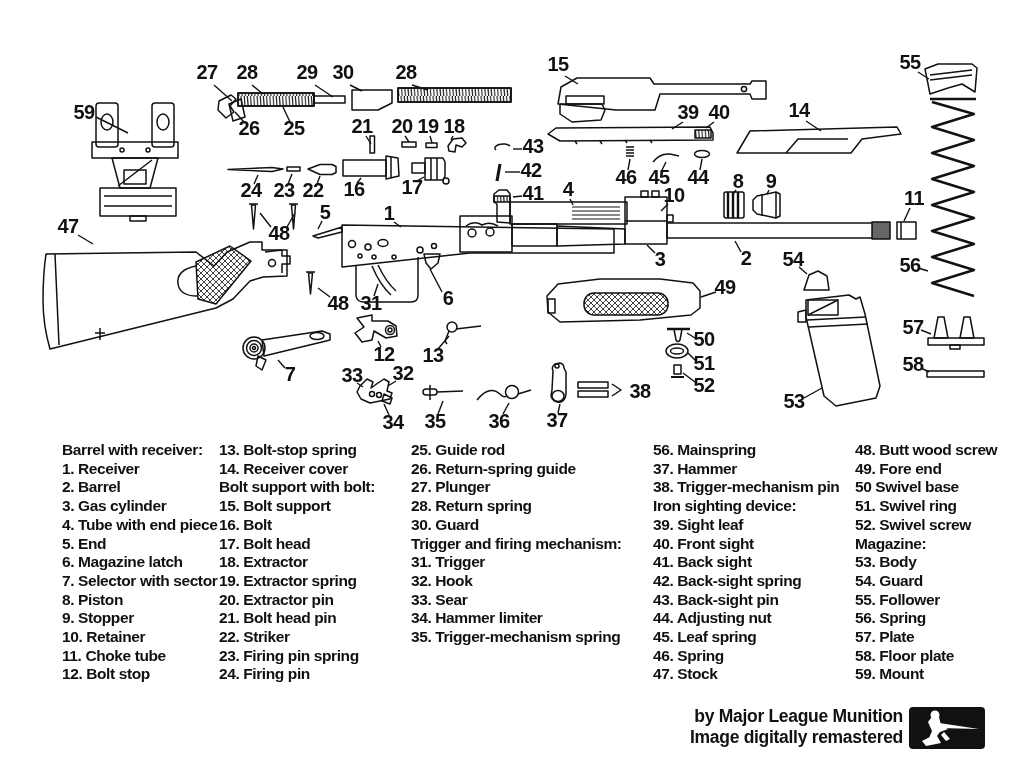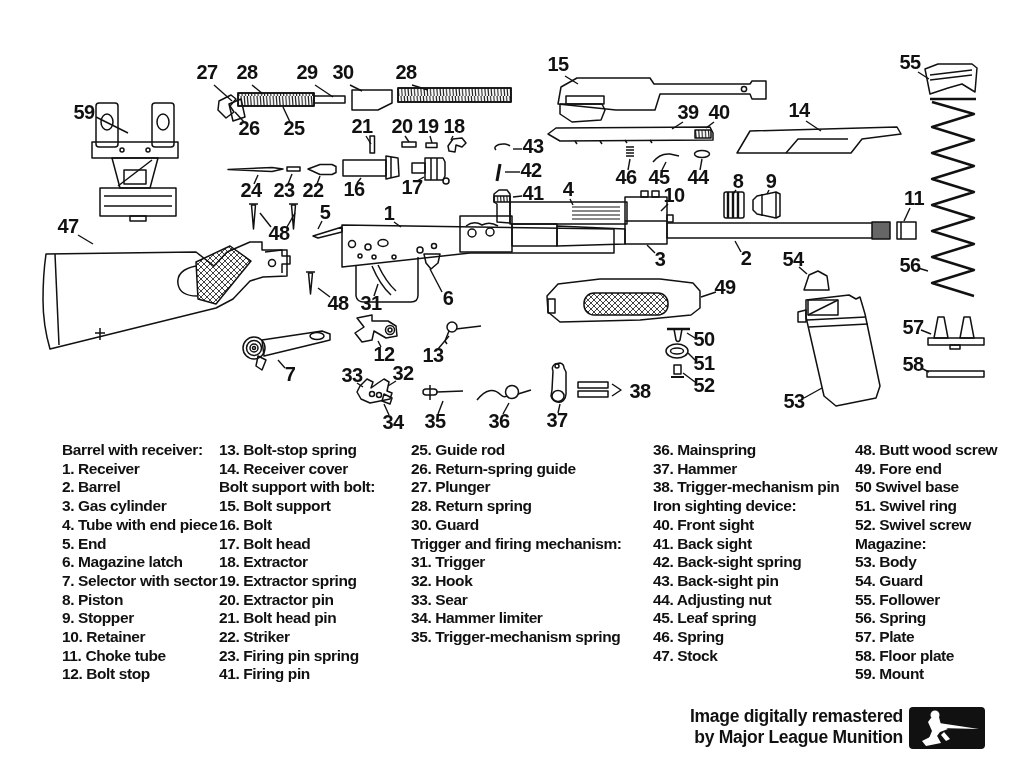--- a/index.html
+++ b/index.html
@@ -435,40 +435,41 @@
         <div class="legend-line">Bolt support with bolt:</div>
         <div class="legend-line">15. Bolt support</div>
         <div class="legend-line">16. Bolt</div>
         <div class="legend-line">17. Bolt head</div>
         <div class="legend-line">18. Extractor</div>
         <div class="legend-line">19. Extractor spring</div>
         <div class="legend-line">20. Extractor pin</div>
         <div class="legend-line">21. Bolt head pin</div>
         <div class="legend-line">22. Striker</div>
         <div class="legend-line">23. Firing pin spring</div>
-        <div class="legend-line">41. Firing pin</div>
+        <div class="legend-line">24. Firing pin</div>
       </div>
     <div class="legend-col" id="col3">
         <div class="legend-line">25. Guide rod</div>
         <div class="legend-line">26. Return-spring guide</div>
         <div class="legend-line">27. Plunger</div>
         <div class="legend-line">28. Return spring</div>
         <div class="legend-line">30. Guard</div>
         <div class="legend-line">Trigger and firing mechanism:</div>
         <div class="legend-line">31. Trigger</div>
         <div class="legend-line">32. Hook</div>
         <div class="legend-line">33. Sear</div>
         <div class="legend-line">34. Hammer limiter</div>
         <div class="legend-line">35. Trigger-mechanism spring</div>
       </div>
     <div class="legend-col" id="col4">
-        <div class="legend-line">36. Mainspring</div>
+        <div class="legend-line">56. Mainspring</div>
         <div class="legend-line">37. Hammer</div>
         <div class="legend-line">38. Trigger-mechanism pin</div>
         <div class="legend-line">Iron sighting device:</div>
+        <div class="legend-line">39. Sight leaf</div>
         <div class="legend-line">40. Front sight</div>
         <div class="legend-line">41. Back sight</div>
         <div class="legend-line">42. Back-sight spring</div>
         <div class="legend-line">43. Back-sight pin</div>
         <div class="legend-line">44. Adjusting nut</div>
         <div class="legend-line">45. Leaf spring</div>
         <div class="legend-line">46. Spring</div>
         <div class="legend-line">47. Stock</div>
       </div>
     <div class="legend-col" id="col5">
@@ -482,22 +483,22 @@
         <div class="legend-line">54. Guard</div>
         <div class="legend-line">55. Follower</div>
         <div class="legend-line">56. Spring</div>
         <div class="legend-line">57. Plate</div>
         <div class="legend-line">58. Floor plate</div>
         <div class="legend-line">59. Mount</div>
       </div>
   </div>
 
   <div id="watermark">
+    <div class="wm-line">by Major League Munition</div>
     <div class="wm-line">Image digitally remastered</div>
-    <div class="wm-line">by Major League Munition</div>
   </div>
   <svg id="logo" width="78" height="44" viewBox="0 0 78 44">
     <rect x="1" y="1" width="76" height="42" rx="4" fill="#111"></rect>
     <g fill="#fff">
       <circle cx="27" cy="9" r="4.5"></circle>
       <path d="M23,12 L31,11 L33,19 L40,23 L32,26 L26,34 L19,37 L24,25 L20,16 Z"></path>
       <polygon points="31,17 71,23 31,22"></polygon>
       <polygon points="14,35 28,28 33,37 18,40"></polygon>
       <polygon points="36,26 42,33 38,35 33,29"></polygon>
     </g>

